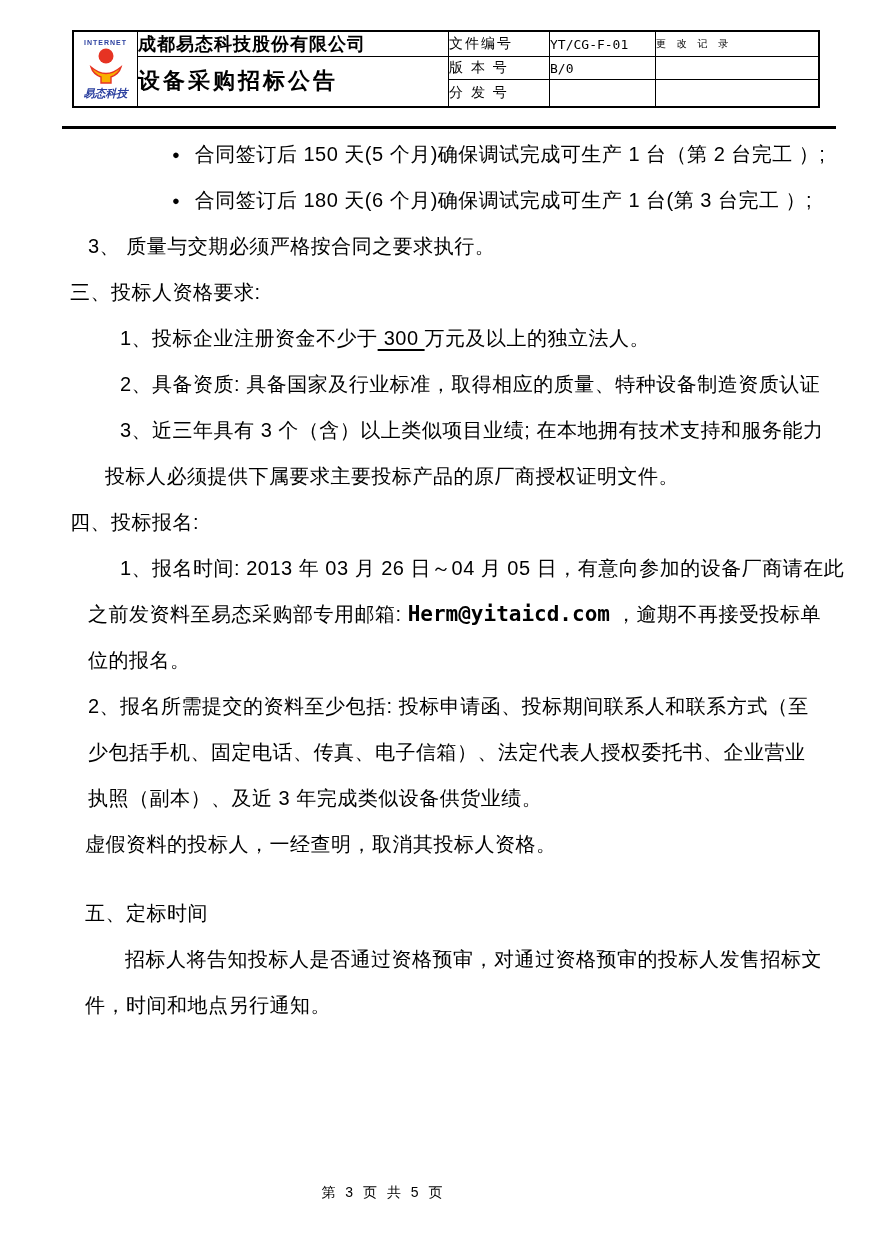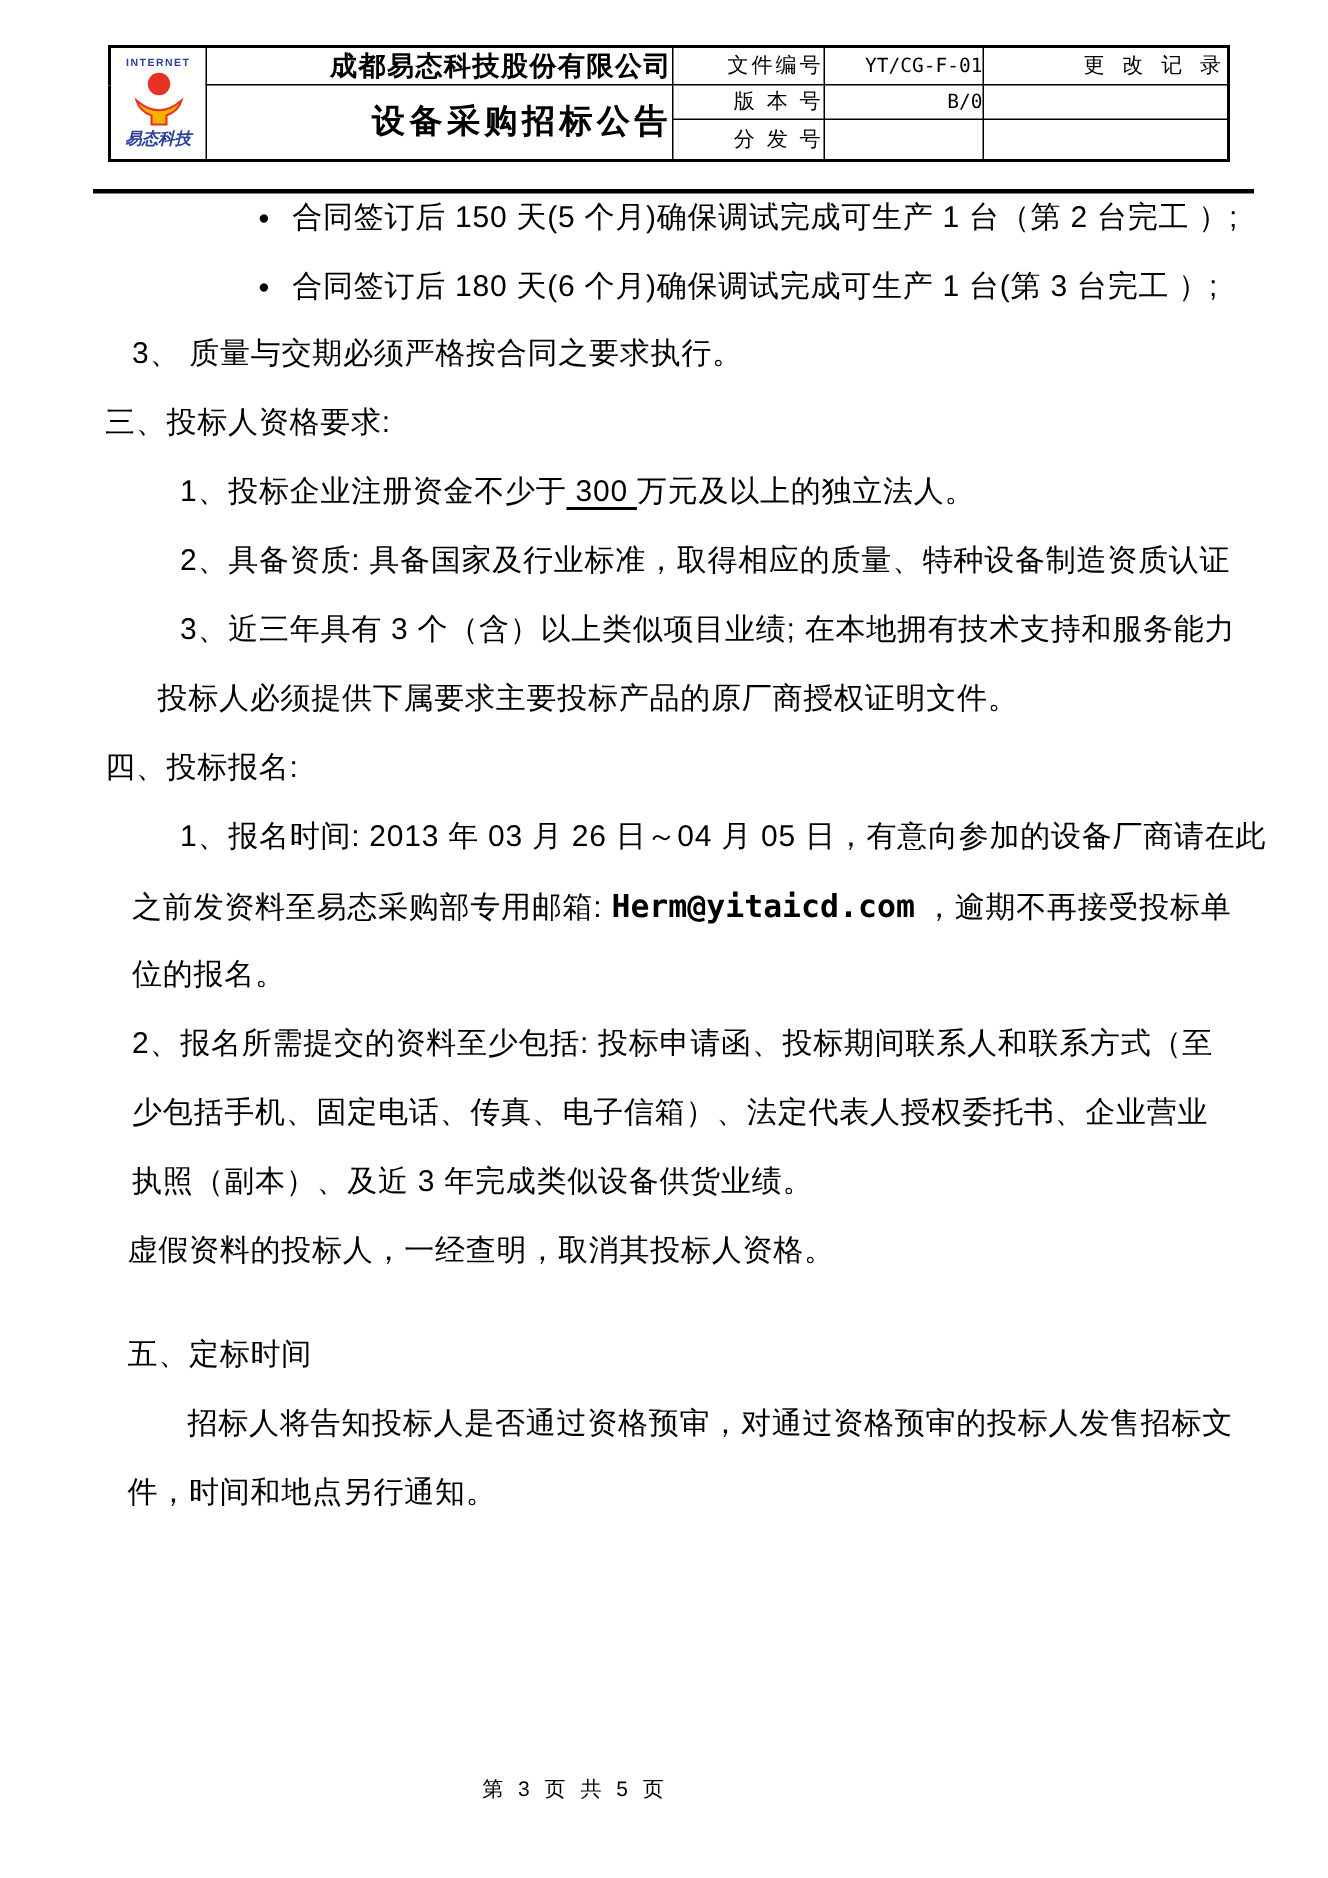--- a/index.html
+++ b/index.html
@@ -2,38 +2,38 @@
 <html><head>
 <meta charset="utf-8">
 <style>
   html,body{margin:0;padding:0;background:#ffffff;}
   .page{position:relative;width:885px;height:1252px;background:#ffffff;color:#000;
         font-family:"Liberation Sans","DejaVu Sans",sans-serif;overflow:hidden;}
 
   
   table.hdr{position:absolute;left:72px;top:30px;width:740px;border-collapse:collapse;
             table-layout:fixed;border:2px solid #000;}
-  table.hdr td{border:1px solid #000;padding:0;text-align:right;vertical-align:middle;overflow:hidden;}
+  table.hdr td{border:1px solid #000;padding:0;text-align:left;vertical-align:middle;overflow:hidden;}
   tr.r1{height:25px;} tr.r2{height:23px;} tr.r3{height:27px;}
   td.logo-cell{width:63px;}
   td.company-cell{width:310px;font-weight:bold;font-size:18px;letter-spacing:1px;}
   td.title-cell{font-weight:bold;font-size:22px;letter-spacing:3px;}
   td.label-cell{width:100px;font-size:14px;letter-spacing:2px;}
   td.value-cell{width:105px;font-family:"DejaVu Sans Mono","Liberation Mono",monospace;font-size:13px;}
-  td.record-cell{width:162px;font-size:14px;letter-spacing:4px;}
+  td.record-cell{width:162px;font-size:10px;letter-spacing:4px;}
   .logo-box{display:flex;flex-direction:column;align-items:center;justify-content:center;padding:2px 0;}
   .logo-arc{color:#2a3f9f;font-size:7px;font-weight:bold;letter-spacing:1px;line-height:8px;}
   .logo-brand{color:#2a3f9f;font-size:11px;font-weight:bold;font-style:italic;line-height:12px;white-space:nowrap;}
 
   
   .rule{position:absolute;left:62px;top:126px;width:774px;height:3px;background:#000;}
 
   
   #body-lines{position:absolute;left:0;top:131px;width:885px;}
-  .line{height:46px;line-height:27px;font-size:20px;letter-spacing:0.5px;white-space:pre;}
+  .line{height:46px;line-height:46px;font-size:20px;letter-spacing:0.5px;white-space:pre;}
   .k-bullet{padding-left:172px;}
   .bullet-marker{font-size:13px;margin-right:15px;vertical-align:2px;letter-spacing:0;}
   .k-section{padding-left:70px;}
   .k-section2{padding-left:85px;}
   .k-item{padding-left:120px;}
   .k-cont{padding-left:88px;}
   .k-cont2{padding-left:105px;}
   .k-cont3{padding-left:85px;}
   .k-para{padding-left:157px;}
   .k-para2{padding-left:125px;}

